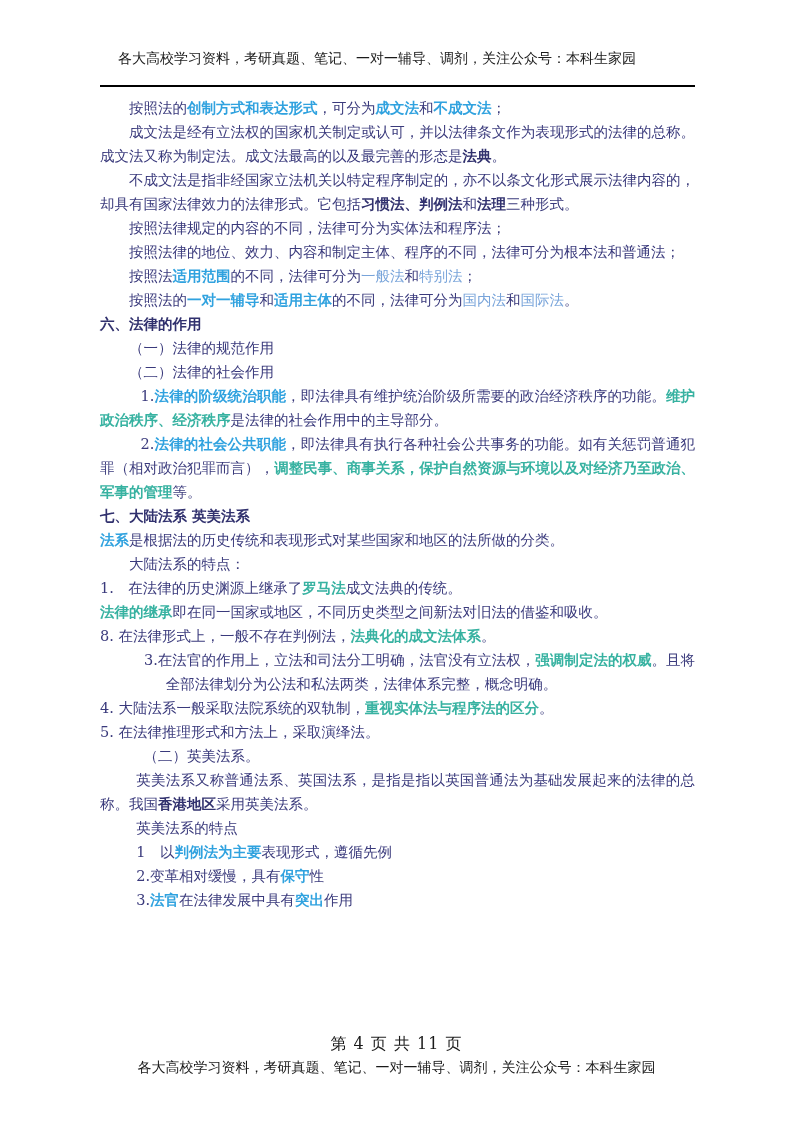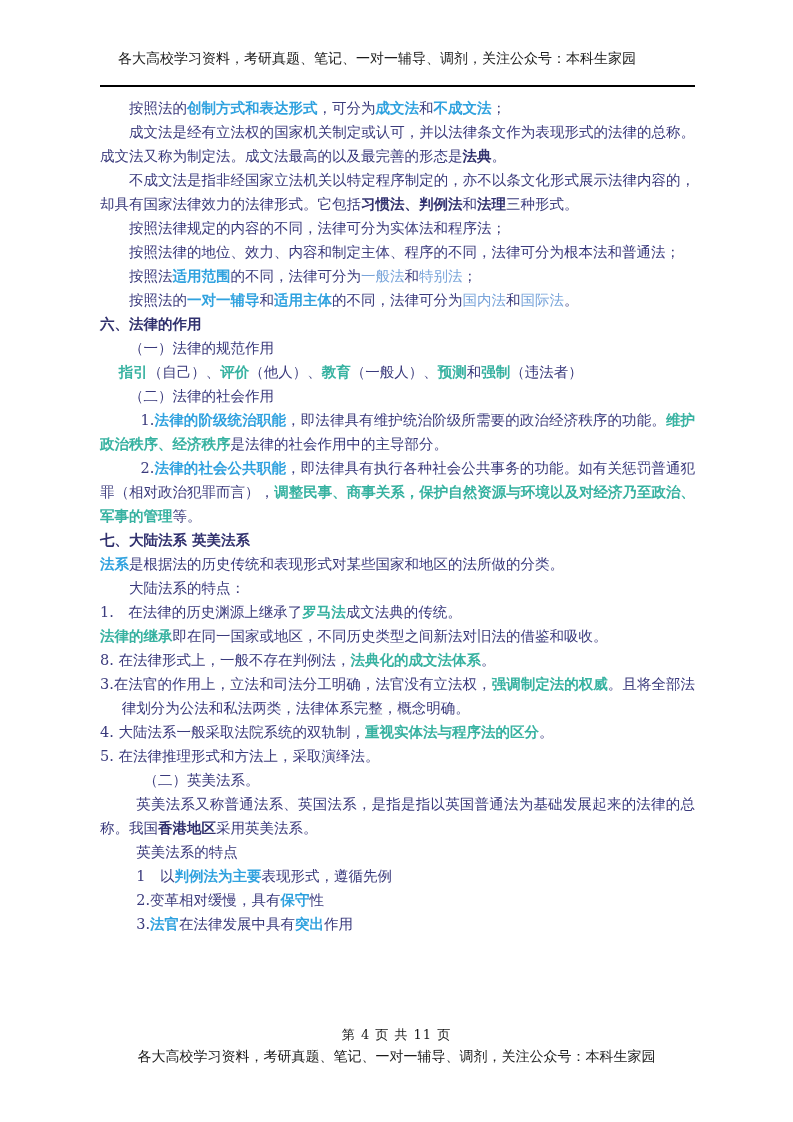--- a/index.html
+++ b/index.html
@@ -33,30 +33,30 @@
     font-size:14.5px;line-height:24px;color:var(--body-text);
   }
   .para{margin:0;text-align:justify;}
   .p-body{text-indent:0;}
   .p-heading{text-indent:0;font-weight:bold;color:var(--bold-text);}
   .p-indent-13{text-indent:1.3em;}
   .p-indent-2{text-indent:2em;}
   .p-indent-25{text-indent:2.5em;}
   .p-indent-28{text-indent:2.8em;}
   .p-indent-3{text-indent:3em;}
-  .p-hang{padding-left:1.5em;text-indent:-1.5em;}
+  .p-hang{padding-left:1.5em;text-indent:-1.5em;margin-left:44px;}
   .run-cyan{color:var(--accent-cyan);font-weight:bold;}
   .run-teal{color:var(--accent-teal);font-weight:bold;}
   .run-blue{color:var(--accent-lightblue);}
   .run-bold{color:var(--bold-text);font-weight:bold;}
   .footer{
     position:absolute;left:0;top:1026px;width:793px;
     text-align:center;color:var(--header-text);
   }
-  .page-number{font-size:13px;letter-spacing:1px;}
+  .page-number{font-size:16px;letter-spacing:1px;margin-top:8px;}
   .footer-text{font-size:14px;margin-top:4px;}
 </style>
 </head>
 <body>
 
 <div class="page">
   <div class="header">
     <div class="header-text">各大高校学习资料，考研真题、笔记、一对一辅导、调剂，关注公众号：本科生家园</div>
     <div class="header-rule"></div>
   </div>
@@ -64,21 +64,20 @@
   <div class="doc-body">
       <p class="para p-indent-2"><span>按照法的</span><span class="run-cyan">创制方式和表达形式</span><span>，可分为</span><span class="run-cyan">成文法</span><span>和</span><span class="run-cyan">不成文法</span><span>；</span></p>
       <p class="para p-indent-2"><span>成文法是经有立法权的国家机关制定或认可，并以法律条文作为表现形式的法律的总称。成文法又称为制定法。成文法最高的以及最完善的形态是</span><span class="run-bold">法典</span><span>。</span></p>
       <p class="para p-indent-2"><span>不成文法是指非经国家立法机关以特定程序制定的，亦不以条文化形式展示法律内容的，却具有国家法律效力的法律形式。它包括</span><span class="run-bold">习惯法、判例法</span><span>和</span><span class="run-bold">法理</span><span>三种形式。</span></p>
       <p class="para p-indent-2"><span>按照法律规定的内容的不同，法律可分为实体法和程序法；</span></p>
       <p class="para p-indent-2"><span>按照法律的地位、效力、内容和制定主体、程序的不同，法律可分为根本法和普通法；</span></p>
       <p class="para p-indent-2"><span>按照法</span><span class="run-cyan">适用范围</span><span>的不同，法律可分为</span><span class="run-blue">一般法</span><span>和</span><span class="run-blue">特别法</span><span>；</span></p>
       <p class="para p-indent-2"><span>按照法的</span><span class="run-cyan">一对一辅导</span><span>和</span><span class="run-cyan">适用主体</span><span>的不同，法律可分为</span><span class="run-blue">国内法</span><span>和</span><span class="run-blue">国际法</span><span>。</span></p>
       <p class="para p-heading"><span>六、法律的作用</span></p>
       <p class="para p-indent-2"><span>（一）法律的规范作用</span></p>
-      <p class="para p-indent-13"><span class="run-teal">指引</span><span>（自己）、</span><span class="run-teal">评价</span><span>（他人）、</span><span class="run-teal">教育</span><span>（一般人）、</span><span class="run-teal">预测</span><span>和</span><span class="run-teal">强制</span><span>（违法者）</span></p>
       <p class="para p-indent-2"><span>（二）法律的社会作用</span></p>
       <p class="para p-indent-28"><span>1.</span><span class="run-cyan">法律的阶级统治职能</span><span>，即法律具有维护统治阶级所需要的政治经济秩序的功能。</span><span class="run-teal">维护政治秩序、经济秩序</span><span>是法律的社会作用中的主导部分。</span></p>
       <p class="para p-indent-28"><span>2.</span><span class="run-cyan">法律的社会公共职能</span><span>，即法律具有执行各种社会公共事务的功能。如有关惩罚普通犯罪（相对政治犯罪而言），</span><span class="run-teal">调整民事、商事关系，保护自然资源与环境以及对经济乃至政治、军事的管理</span><span>等。</span></p>
       <p class="para p-heading"><span>七、大陆法系 英美法系</span></p>
       <p class="para p-body"><span class="run-cyan">法系</span><span>是根据法的历史传统和表现形式对某些国家和地区的法所做的分类。</span></p>
       <p class="para p-indent-2"><span>大陆法系的特点：</span></p>
       <p class="para p-body"><span>1.　在法律的历史渊源上继承了</span><span class="run-teal">罗马法</span><span>成文法典的传统。</span></p>
       <p class="para p-body"><span class="run-teal">法律的继承</span><span>即在同一国家或地区，不同历史类型之间新法对旧法的借鉴和吸收。</span></p>
       <p class="para p-body"><span>8. 在法律形式上，一般不存在判例法，</span><span class="run-teal">法典化的成文法体系</span><span>。</span></p>
       <p class="para p-hang"><span>3.在法官的作用上，立法和司法分工明确，法官没有立法权，</span><span class="run-teal">强调制定法的权威</span><span>。且将全部法律划分为公法和私法两类，法律体系完整，概念明确。</span></p>

